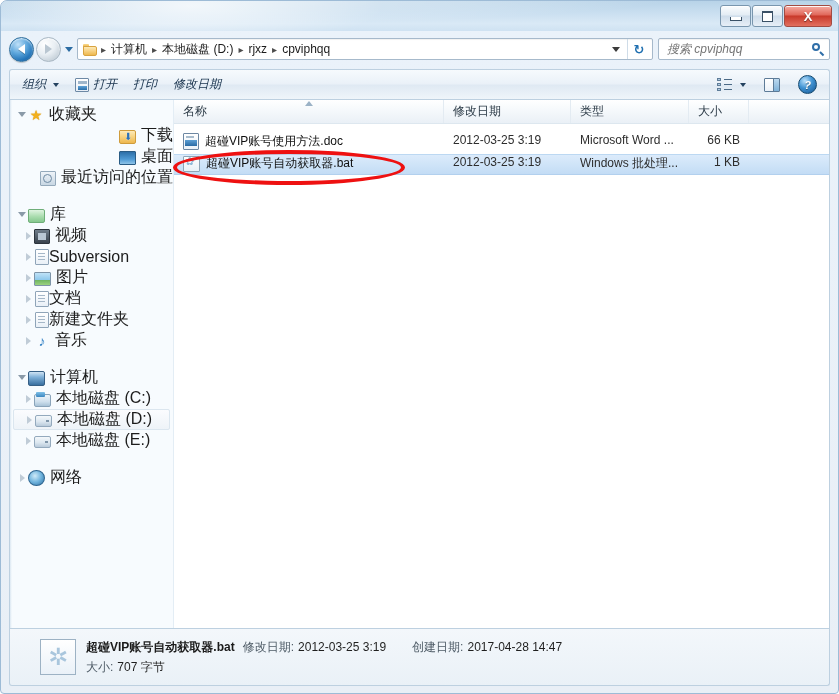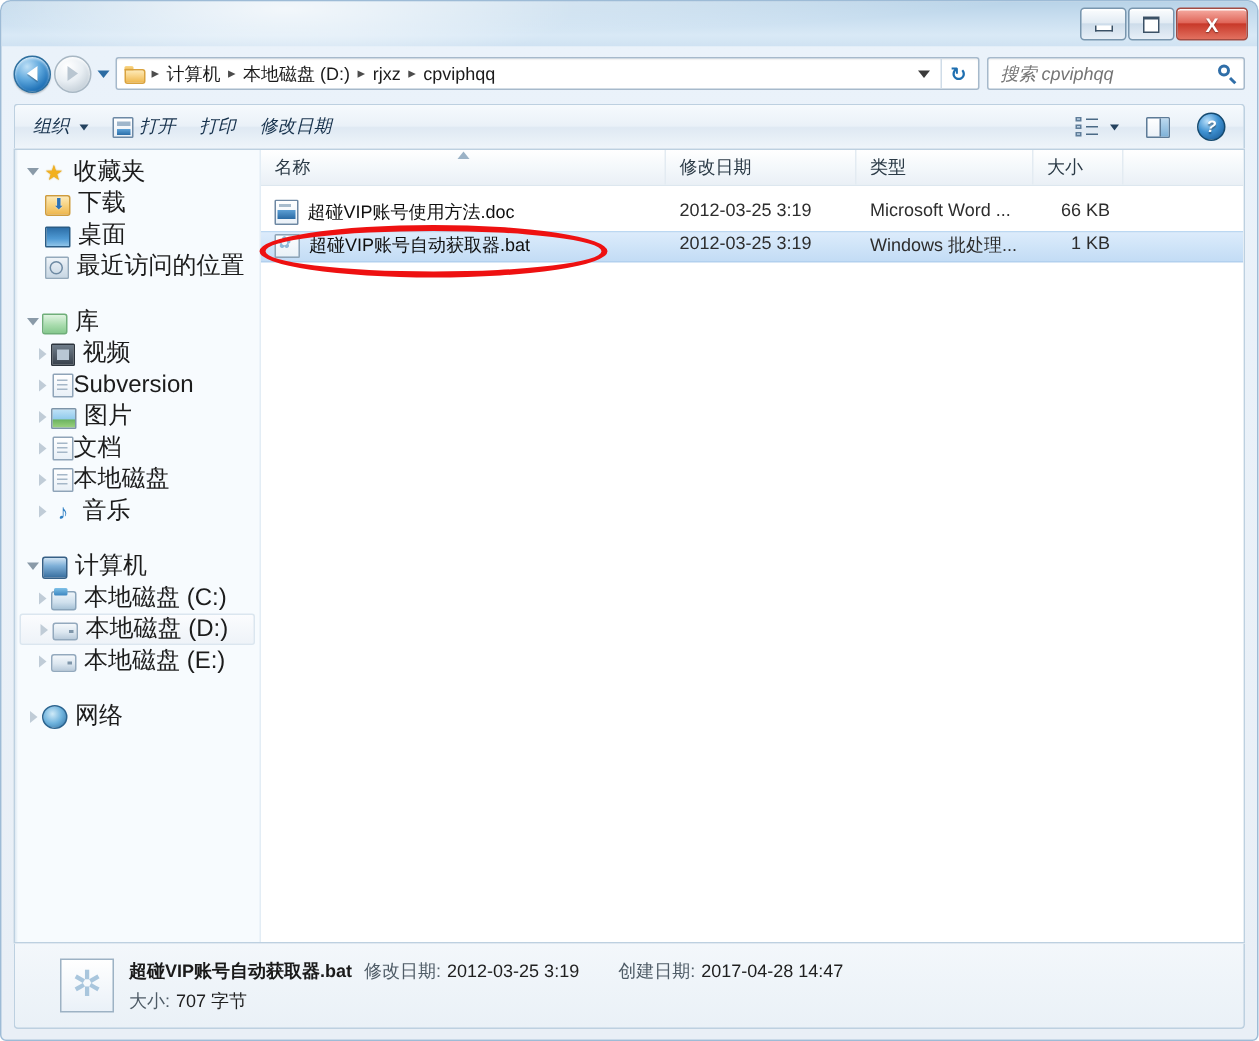--- a/index.html
+++ b/index.html
@@ -308,21 +308,21 @@
     border-left: 4px solid transparent; border-right: 4px solid transparent;
     border-top: 5px solid #8a9aa8;
   }
   .expander.closed:after {
     content:""; width:0;height:0;
     border-top: 4px solid transparent; border-bottom: 4px solid transparent;
     border-left: 5px solid #c0ccd7;
   }
   .nav-ico { width: 16px; height: 16px; flex: none; margin-right: 5px; position: relative; }
   .nav-label { font-size: 16px; }
-  .indent-1 { padding-left: 20px; }
+  .indent-1 { padding-left: 20px; justify-content: flex-end; }
 
   
   .ico-star {
     color: #f2b01e; font-size: 14px; line-height: 16px; text-align: center;
     text-shadow: 0 0 1px #c98d0a;
   }
   .ico-folder-dl, .ico-folder-plain {
     background: linear-gradient(180deg,#fdeab8 0%, #f7d27f 50%, #eeb74f 100%);
     border: 1px solid #cf9c3c; border-radius: 1px 2px 2px 2px;
     width: 15px; height: 12px; margin-top: 2px;
@@ -661,21 +661,21 @@
           <span class="nav-label">图片</span>
         </div>
         <div class="nav-row" style="padding-left:12px">
           <span class="expander closed"></span>
           <span class="nav-ico ico-doc-gen"></span>
           <span class="nav-label">文档</span>
         </div>
         <div class="nav-row" style="padding-left:12px">
           <span class="expander closed"></span>
           <span class="nav-ico ico-doc-gen"></span>
-          <span class="nav-label">本地磁盘</span>
+          <span class="nav-label">新建文件夹</span>
         </div>
         <div class="nav-row" style="padding-left:12px">
           <span class="expander closed"></span>
           <span class="nav-ico ico-music">♪</span>
           <span class="nav-label">音乐</span>
         </div>
       </div>
 
       <div class="sb-gap"></div>
 

